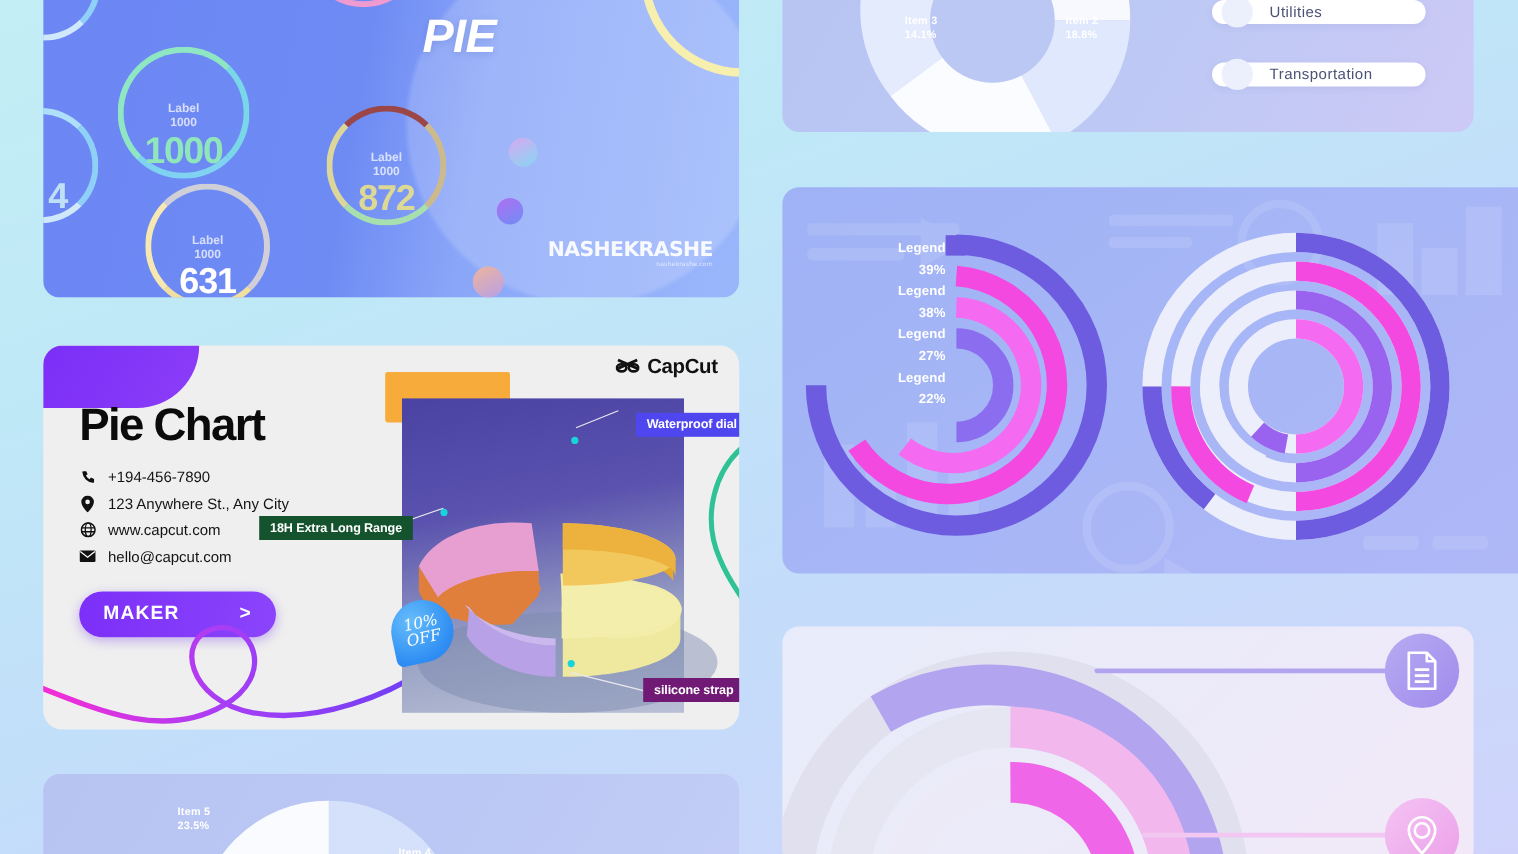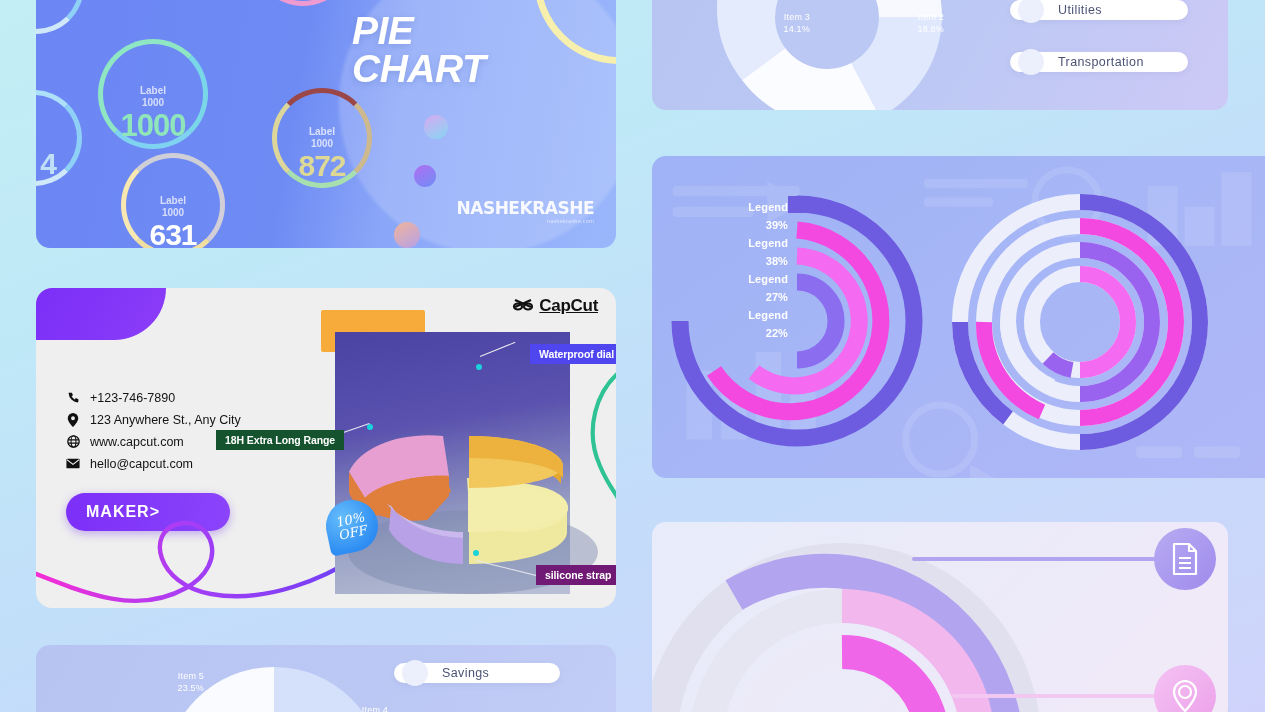--- a/index.html
+++ b/index.html
@@ -52,32 +52,32 @@
   }
   #card-capcut .purple-corner {
     position: absolute; left: 0; top: 0; width: 130px; height: 52px;
     background: #7b2ff7;
     border-radius: 16px 0 80px 0;
     background: linear-gradient(120deg,#7b2ff7 0%,#8b3df8 100%);
   }
   .capcut-logo {
     position: absolute; right: 18px; top: 8px;
     display: flex; align-items: center; gap: 6px;
-    color: #111; font-weight: 700; font-size: 17px; letter-spacing: -0.3px; text-decoration: underline;
+    color: #111; font-weight: 700; font-size: 17px; letter-spacing: -0.3px;
   }
   .cc-head { font-weight: 800; font-size: 38px; line-height: 1.02; color: #0b0b0b; letter-spacing: -1.4px; }
   .contact { list-style: none; margin-top: 16px; }
   .contact li { display: flex; align-items: center; gap: 10px; margin-bottom: 8px;
                 font-size: 12.5px; color: #141414; font-weight: 500; }
   .contact .ic { width: 14px; height: 14px; display:inline-flex; align-items:center; justify-content:center; flex:0 0 14px; }
   .maker-btn {
     margin-top: 22px; width: 164px; height: 38px; border: none; cursor: pointer;
     border-radius: 19px; background: linear-gradient(95deg,#7c2ff8 0%,#8b44fb 100%);
     color: #fff; font-weight: 800; font-size: 16px; letter-spacing: 1px;
-    display: flex; align-items: center; justify-content: flex-start; padding: 0 20px;
+    display: flex; align-items: center; justify-content: space-between; padding: 0 20px;
     box-shadow: 0 3px 10px rgba(110,40,235,0.35);
   }
   .badge-tag {
     position: absolute; color: #fff; font-size: 10.5px; font-weight: 600;
     padding: 4px 9px; white-space: nowrap; letter-spacing: -0.1px;
   }
   .dot-cyan { position:absolute; width:6px; height:6px; border-radius:50%; background:#19d3da; }
   .leader { position:absolute; height:1px; background:#e9e9ee; }
   .off-badge {
     position: absolute; width: 52px; height: 52px; border-radius: 50% 50% 50% 6px;
@@ -93,22 +93,22 @@
     border-radius: 14px;
     background: linear-gradient(120deg,#b7c4f2 0%,#bcc8f4 60%,#c3cdf6 100%);
   }
   .chip {
     position: absolute; height: 20px; border-radius: 18px; background: #fff;
     display: flex; align-items: center; gap: 14px; padding: 0 20px 0 8px;
     box-shadow: 0 2px 6px rgba(90,100,170,0.10);
   }
   .chip .sw { width: 26px; height: 26px; border-radius: 50%; background: #eceffc; flex: 0 0 26px; }
   .chip .tx { font-size: 12.5px; color: #4b5275; letter-spacing: 0.4px; }
-  .slice-label { position: absolute; color: #fff; font-size: 9px; font-weight: 400;
-                 text-align: right; line-height: 1.3; letter-spacing: .2px; }
+  .slice-label { position: absolute; color: #fff; font-size: 9px; font-weight: 700;
+                 text-align: left; line-height: 1.3; letter-spacing: .2px; }
 
   
   #card-donut-tr {
     left: 652px; top: -60px; width: 576px; height: 170px;
     border-radius: 14px;
     background: linear-gradient(120deg,#b7c4f2 0%,#bdc9f4 55%,#cdc9f6 100%);
   }
 
   
   #card-arcs {
@@ -168,21 +168,20 @@
       <div class="big" style="font-size:30px;color:#ffffff;">631</div>
     </div>
 
     <div class="ring" style="left:-50px;top:130px;width:96px;height:96px;border:5px solid;border-color:#aee0fa #8fd0f6 #cfe9fb #bde3f9;">
       <div class="big" style="font-size:30px;color:#bfe0f7;margin-left:28px;">4</div>
     </div>
     <div class="ring" style="left:-48px;top:-22px;width:96px;height:96px;border:5px solid;border-color:#aee0fa #8fd0f6 #cfe9fb #bde3f9;"></div>
 
     <div class="pie-title">
       <span>PIE</span><br>
-      <span>CHART</span>
     </div>
 
     <div class="watermark">
       <span>NASHEKRASHE</span>
       <span class="sub">nashekrashe.com</span>
     </div>
   </div>
 
   <div class="card" id="card-capcut">
     <div class="purple-corner"></div>
@@ -191,31 +190,31 @@
       <svg width="20" height="17" viewBox="0 0 20 17">
         <path d="M2 2 L18 9 M2 9 L18 2" stroke="#111" stroke-width="2.4" fill="none"></path>
         <ellipse cx="5" cy="8.5" rx="4" ry="3" fill="none" stroke="#111" stroke-width="2.2"></ellipse>
         <ellipse cx="15" cy="8.5" rx="4" ry="3" fill="none" stroke="#111" stroke-width="2.2"></ellipse>
       </svg>
       <span>CapCut</span>
     </div>
 
     <div style="position:absolute;left:30px;top:48px;width:230px;">
       <div class="cc-head">
-        <br>
+        <span>Pie Chart</span><br>
       </div>
 
       <ul class="contact">
         <li>
           <span class="ic">
             <svg width="13" height="13" viewBox="0 0 16 16">
                 <path d="M3 2h3l1.4 3.2-1.8 1.3a10 10 0 0 0 3.9 3.9l1.3-1.8L14 10v3a1 1 0 0 1-1.1 1A12 12 0 0 1 2 3.1 1 1 0 0 1 3 2z" fill="#111"></path>
               </svg>
           </span>
-          <span>+123-746-7890</span>
+          <span>+194-456-7890</span>
         </li>
         <li>
           <span class="ic">
             <svg width="12" height="14" viewBox="0 0 12 16">
                 <path d="M6 0a6 6 0 0 0-6 6c0 4.3 6 10 6 10s6-5.7 6-10a6 6 0 0 0-6-6zm0 8.2A2.2 2.2 0 1 1 6 3.8a2.2 2.2 0 0 1 0 4.4z" fill="#111"></path>
               </svg>
           </span>
           <span>123 Anywhere St., Any City</span>
         </li>
         <li>
@@ -311,24 +310,20 @@
       <path d="M110 110 L110 220 A110 110 0 0 1 0 110 Z" fill="#eef2fe"></path>
       <circle cx="110" cy="110" r="48" fill="#bcc8f4"></circle>
     </svg>
     <div class="slice-label" style="left:112px;top:26px;width:56px;">
       <span>Item 5</span><br>
       <span>23.5%</span>
     </div>
     <div class="slice-label" style="left:296px;top:60px;width:56px;">
       <span>Item 4</span>
     </div>
-    <div class="chip" style="left:358px;top:18px;width:166px;">
-      <span class="sw"></span>
-      <span class="tx">Savings</span>
-    </div>
   </div>
 
   <div class="card" id="card-donut-tr">
     <svg style="position:absolute;left:60px;top:-38px;width:230px;height:230px;" viewBox="0 0 230 230">
       <path d="M115 115 L115 0 A115 115 0 0 1 230 115 Z" fill="#f7f9ff"></path>
       <path d="M115 115 L115 0 A115 115 0 0 0 16 57 Z" fill="#eef2fe"></path>
       <path d="M115 115 L16 57 A115 115 0 0 0 30 178 Z" fill="#e4ebfd"></path>
       <path d="M115 115 L230 115 A115 115 0 0 1 168 215 Z" fill="#dfe8fc"></path>
       <path d="M115 115 L168 215 A115 115 0 0 1 30 178 Z" fill="#fbfcff"></path>
       <circle cx="115" cy="115" r="52" fill="#bcc8f4"></circle>

